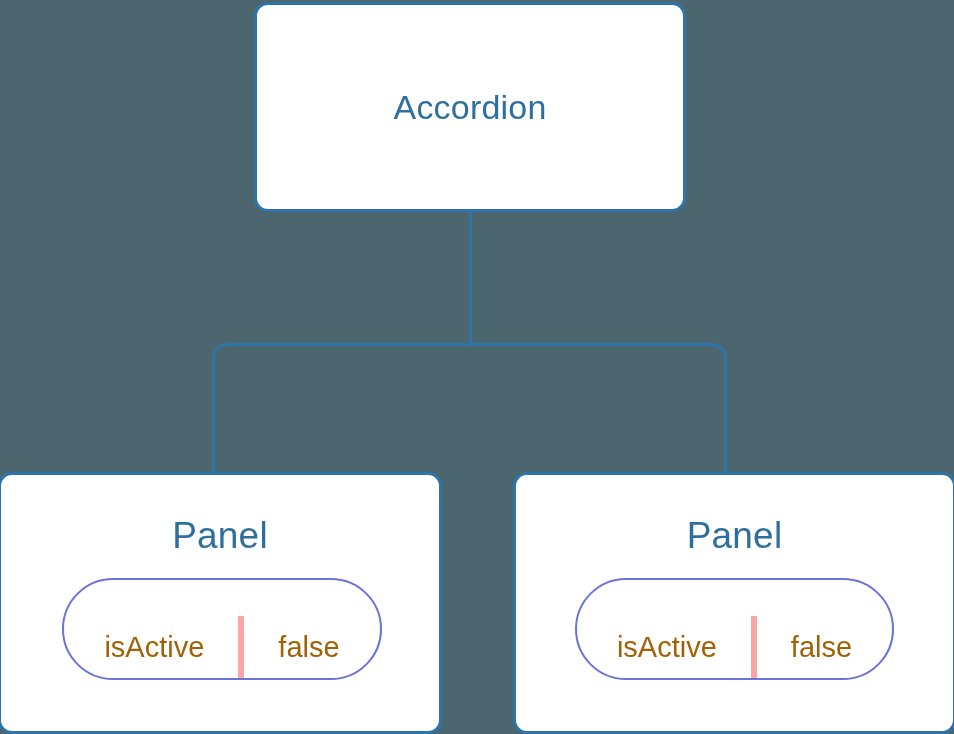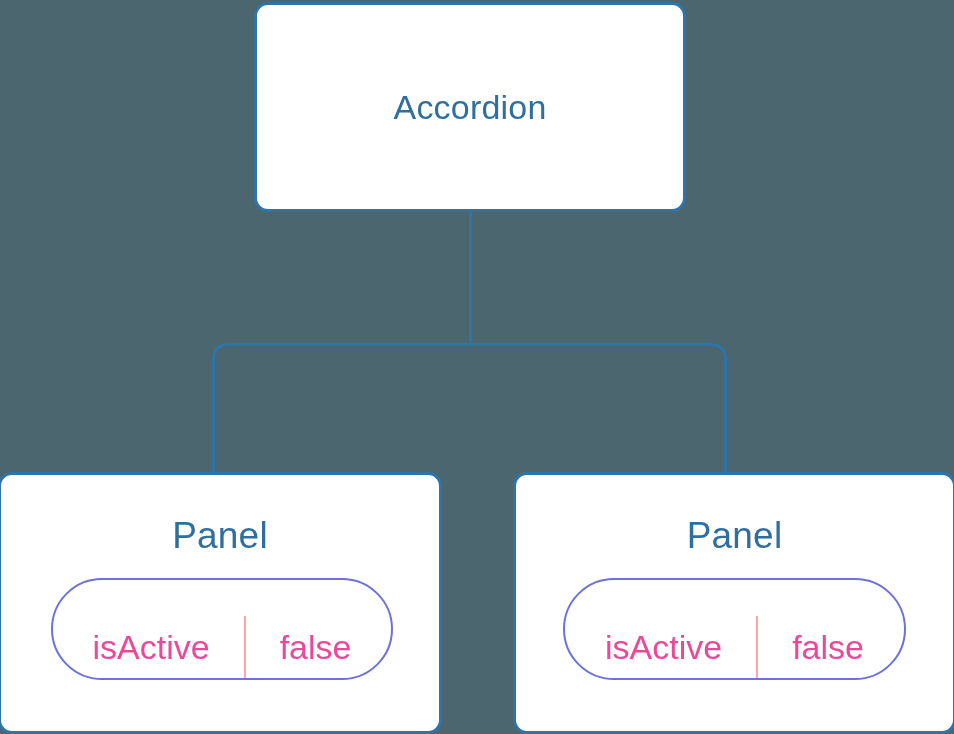--- a/index.html
+++ b/index.html
@@ -90,33 +90,33 @@
     border: 2px solid #6B72D8;
     border-radius: 51px;
     background: transparent;
     box-sizing: border-box;
     overflow: hidden;
   }
   .pill-cell {
     display: flex;
     align-items: center;
     justify-content: center;
-    color: #ec4899;
-    font-size: 34px;
+    color: #a16207;
+    font-size: 29px;
     line-height: 1;
     white-space: nowrap;
     box-sizing: border-box;
     margin-top: 36px;
   }
   .pill-key {
     padding: 0 34px 0 40px;
   }
   .pill-value {
     padding: 0 40px 0 34px;
-    border-left: 2px solid #fca5a5;
+    border-left: 6px solid #fca5a5;
   }
 
   
   #node-panel-0 .state-pill { margin-left: 4px; }
 </style>
 </head>
 <body>
 
 <div id="canvas">
 

